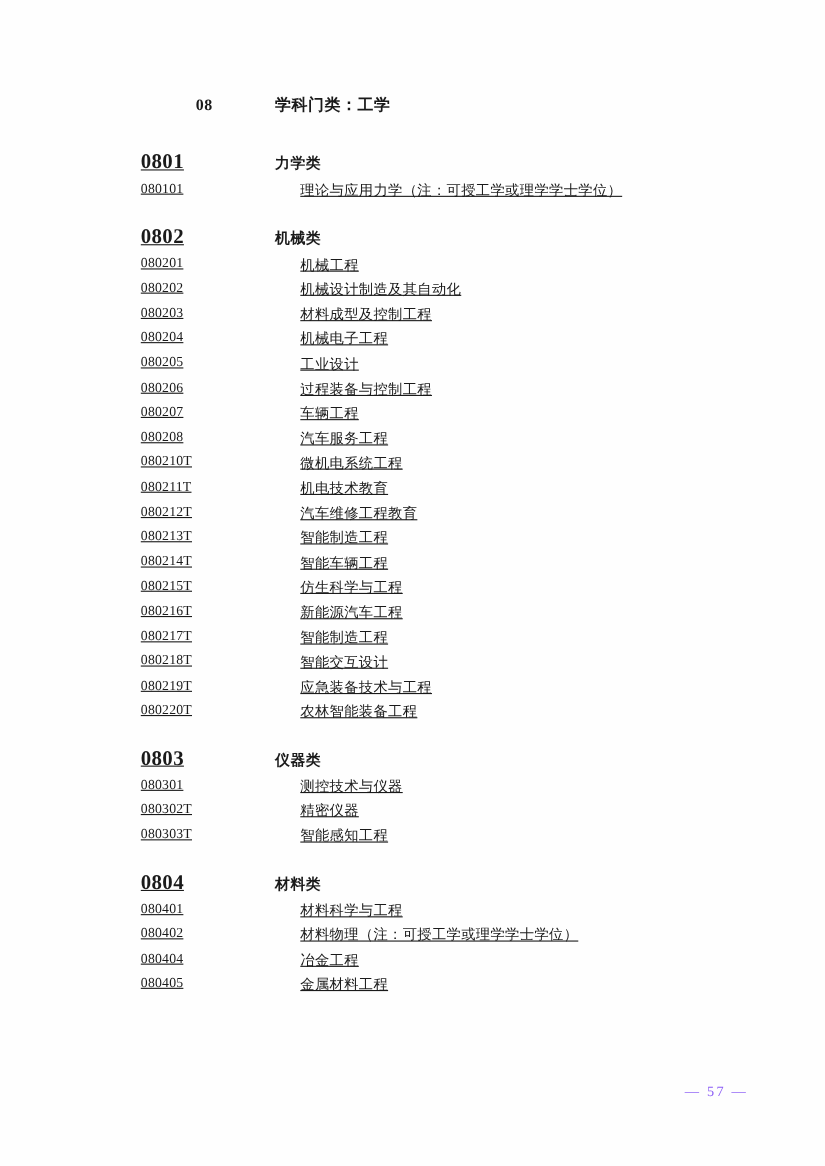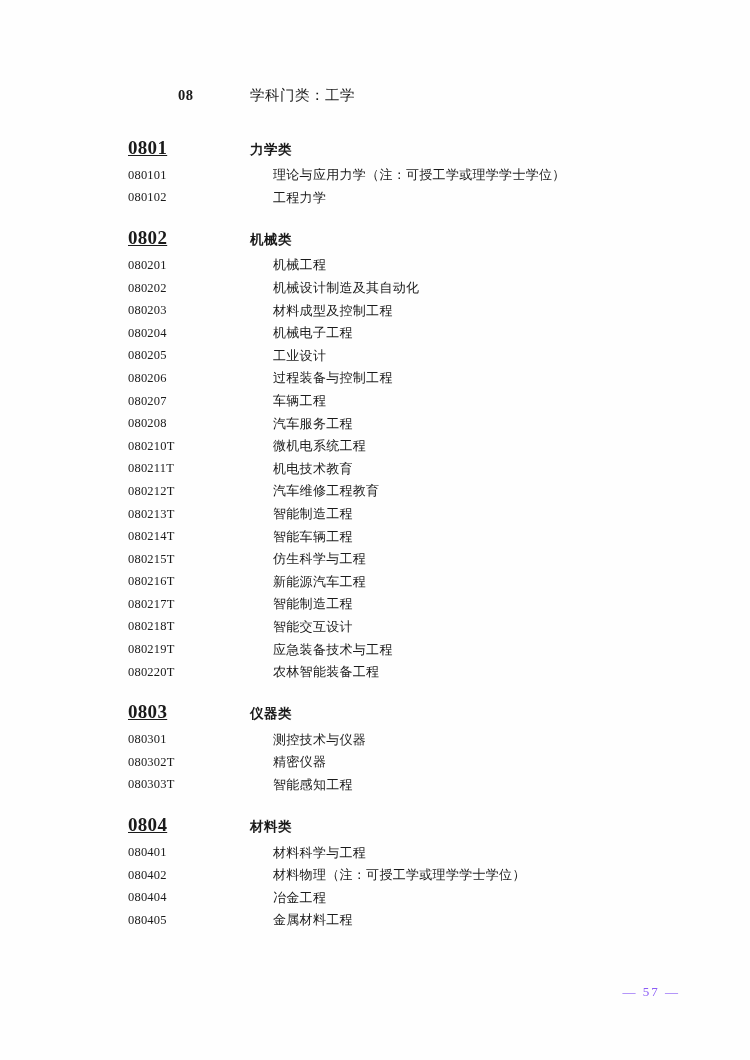--- a/index.html
+++ b/index.html
@@ -39,21 +39,21 @@
   .header-code {
     width: 122px;
     font-size: 14.5px;
     font-weight: bold;
     padding-left: 50px;
     box-sizing: border-box;
     letter-spacing: 0.5px;
   }
   .header-title {
     font-size: 14.5px;
-    font-weight: normal;
+    font-weight: bold;
     letter-spacing: 0.5px;
   }
   .cat-block {
     margin-bottom: 18px;
   }
   .cat-row {
     display: flex;
     align-items: baseline;
     margin-bottom: 5px;
   }
@@ -64,22 +64,23 @@
     letter-spacing: 0.3px;
     text-decoration: underline;
   }
   .cat-name {
     font-size: 13.5px;
     font-weight: bold;
     letter-spacing: 0.5px;
   }
   .maj-row {
     display: flex;
-    align-items: center;
+    align-items: flex-start;
     height: 22.6px;
+    text-decoration: underline;
   }
   .maj-code {
     width: 145px;
     font-size: 12.5px;
     letter-spacing: 0.2px;
     color: #1a1a1a;
   }
   .maj-name {
     font-size: 13px;
     letter-spacing: 0.3px;
@@ -109,24 +110,20 @@
     <div id="categories">
         <div class="cat-block">
           <div class="cat-row">
             <div class="cat-code">0801</div>
             <div class="cat-name">力学类</div>
           </div>
           <div class="maj-row">
             <div class="maj-code">080101</div>
             <div class="maj-name">理论与应用力学（注：可授工学或理学学士学位）</div>
           </div>
-          <div class="maj-row">
-            <div class="maj-code">080102</div>
-            <div class="maj-name">工程力学</div>
-          </div>
         </div>
         <div class="cat-block">
           <div class="cat-row">
             <div class="cat-code">0802</div>
             <div class="cat-name">机械类</div>
           </div>
           <div class="maj-row">
             <div class="maj-code">080201</div>
             <div class="maj-name">机械工程</div>
           </div>

